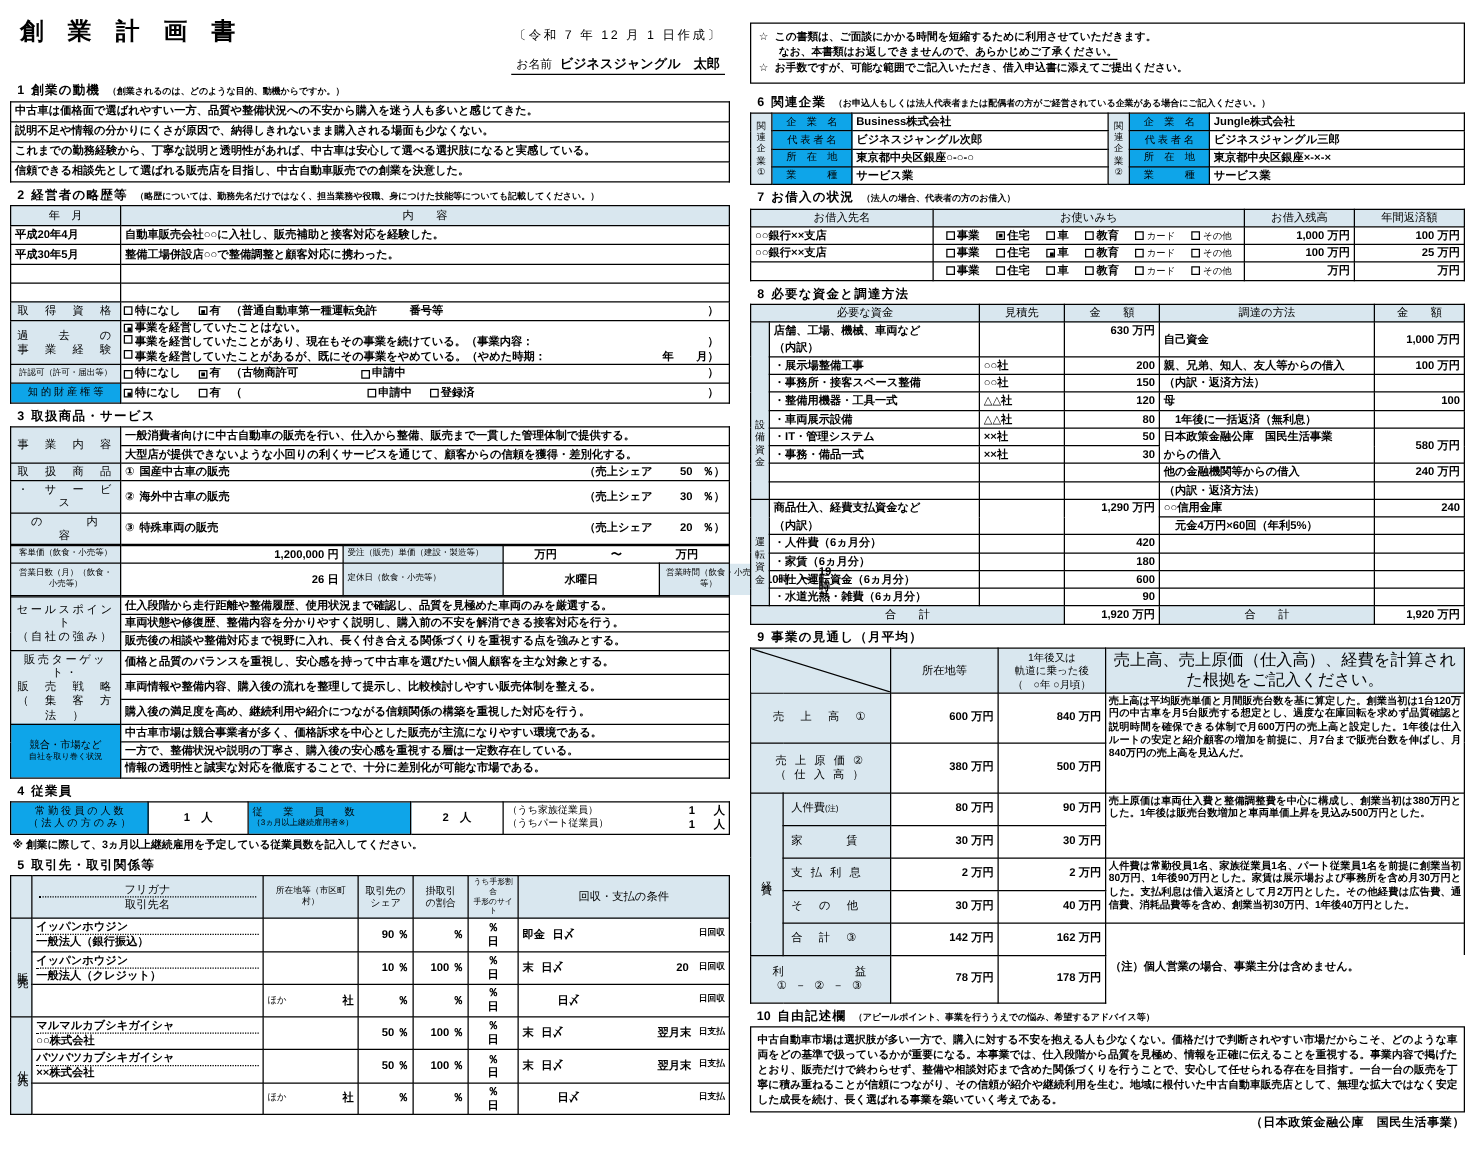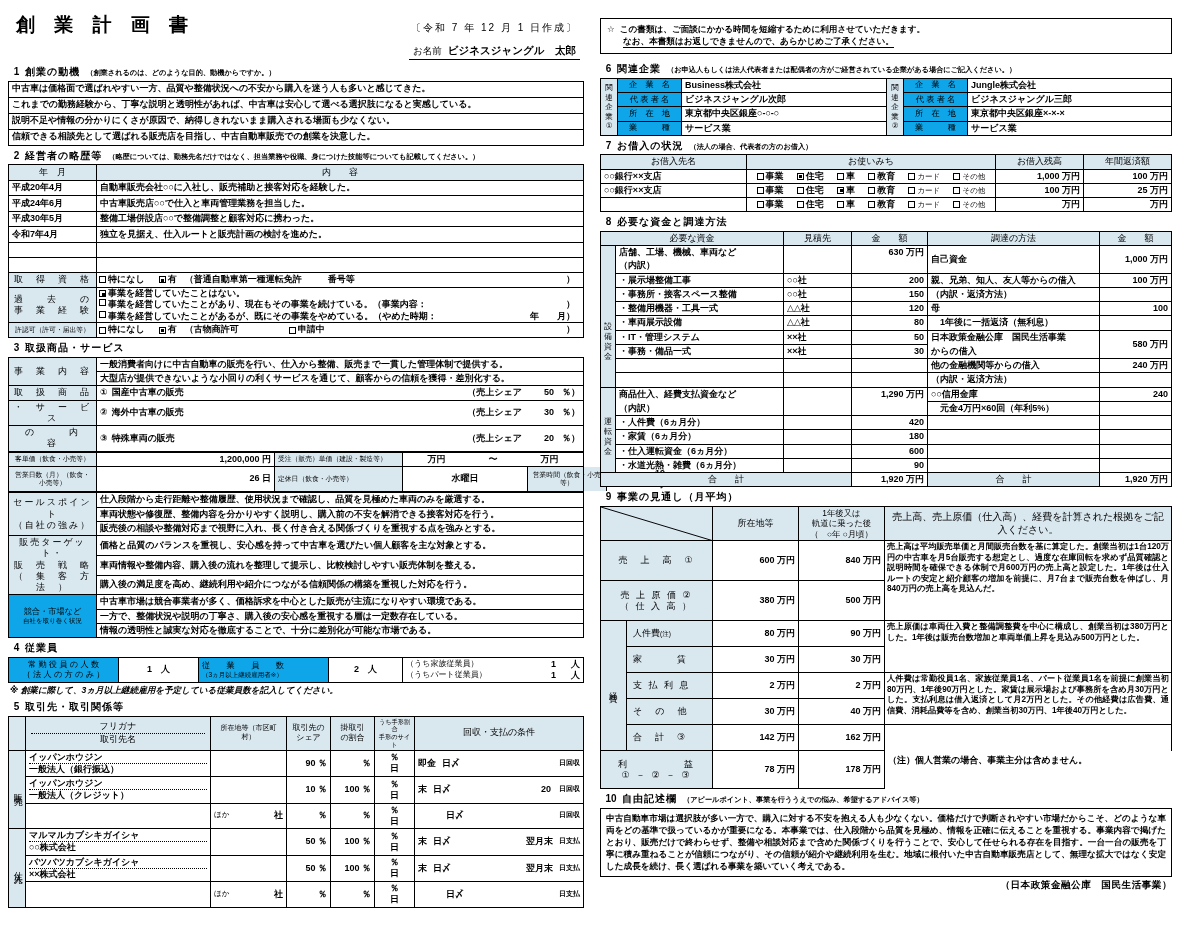--- a/index.html
+++ b/index.html
@@ -62,21 +62,21 @@
   .ul { border-bottom:1px solid #000; display:inline-block; }
   .indent { padding-left:16px; }
 
   .small7 { font-size:7px; font-weight:bold; }
   .small75 { font-size:7.5px; font-weight:normal;}
 
   .desc { font-size:8.2px; line-height:1.28; text-align:justify; font-weight:bold; padding:1px 2px;margin-top:39px;}
   .freebox { border:1px solid #000; padding:3px 5px 4px 5px; font-size:8.6px; font-weight:bold; line-height:1.4; text-align:justify;}
   .foot1 { font-size:9.6px; font-weight:bold; margin-top:6px; letter-spacing:0.2px;}
   .foot2 { font-size:9.6px; font-weight:bold; text-align:right; margin-top:2px; letter-spacing:0.5px;}
-  .note-line { font-size:8.6px; font-weight:bold; margin:2px 0 1px 2px;font-style:italic;}
+  .note-line { font-size:8.6px; font-weight:bold; margin:2px 0 1px 2px;}
 
   .diag { position:relative; background:#d9e7ef; }
   .diag svg { position:absolute; left:0; top:0; width:100%; height:100%; }
 
   .dotted-u { border-bottom:1.5px dotted #000; display:block; }
   td.tight { padding:0 2px; }
   .mini { font-size:6.5px; font-weight:bold;}
 </style>
 </head>
 <body>
@@ -108,24 +108,24 @@
       <span class="sec-num">1</span>
       <span class="sec-t">創業の動機</span>
       <span class="sec-note">（創業されるのは、どのような目的、動機からですか。）</span>
     </div>
     <table class="motive">
       <tbody>
           <tr>
             <td class="l">中古車は価格面で選ばれやすい一方、品質や整備状況への不安から購入を迷う人も多いと感じてきた。</td>
           </tr>
       <tr>
+            <td class="l">説明不足や情報の分かりにくさが原因で、納得しきれないまま購入される場面も少なくない。</td>
+          </tr>
+      <tr>
             <td class="l">これまでの勤務経験から、丁寧な説明と透明性があれば、中古車は安心して選べる選択肢になると実感している。</td>
-          </tr>
-      <tr>
-            <td class="l">説明不足や情報の分かりにくさが原因で、納得しきれないまま購入される場面も少なくない。</td>
           </tr>
       <tr>
             <td class="l">信頼できる相談先として選ばれる販売店を目指し、中古自動車販売での創業を決意した。</td>
           </tr>
     </tbody>
       </table>
 
     <div class="sec-h">
       <span class="sec-num">2</span>
       <span class="sec-t">経営者の略歴等</span>
@@ -139,30 +139,22 @@
       <tbody>
           <tr>
         <td class="hd nb">年　月</td>
         <td class="hd nb">内　　容</td>
       </tr>
       <tr>
             <td class="l">平成20年4月</td>
             <td class="l">自動車販売会社○○に入社し、販売補助と接客対応を経験した。</td>
           </tr>
       <tr>
-            <td class="l">平成24年6月</td>
-            <td class="l">中古車販売店○○で仕入と車両管理業務を担当した。</td>
-          </tr>
-      <tr>
             <td class="l">平成30年5月</td>
             <td class="l">整備工場併設店○○で整備調整と顧客対応に携わった。</td>
-          </tr>
-      <tr>
-            <td class="l">令和7年4月</td>
-            <td class="l">独立を見据え、仕入ルートと販売計画の検討を進めた。</td>
           </tr>
       <tr class="blankrow">
             <td></td>
             <td></td>
           </tr>
       <tr class="blankrow">
             <td></td>
             <td></td>
           </tr>
 
@@ -205,20 +197,37 @@
         <td class="l tight">
           <div class="ck" style="display:flex;align-items:center">
             <span class="box"></span>
                 <span>特になし</span>
             <span class="box on" style="margin-left:14px"></span>
                 <span>有</span>
             <span style="margin-left:8px">（</span>
                 <span>古物商許可</span>
             <span class="box" style="margin-left:50px"></span>
                 <span>申請中</span>
+            <span style="margin-left:auto;padding-right:6px">）</span>
+          </div>
+        </td>
+      </tr>
+      <tr>
+        <td class="lbl-n">知 的 財 産 権 等</td>
+        <td class="l tight">
+          <div class="ck" style="display:flex;align-items:center">
+            <span class="box on"></span>
+                <span>特になし</span>
+            <span class="box" style="margin-left:14px"></span>
+                <span>有</span>
+            <span style="margin-left:8px">（</span>
+            <span class="box" style="margin-left:100px"></span>
+                <span>申請中</span>
+            <span class="box" style="margin-left:14px"></span>
+                <span>登録済</span>
             <span style="margin-left:auto;padding-right:6px">）</span>
           </div>
         </td>
       </tr>
     </tbody>
       </table>
 
     <div class="sec-h">
       <span class="sec-num">3</span>
       <span class="sec-t">取扱商品・サービス</span>
@@ -588,20 +597,21 @@
 
     </tbody>
       </table>
   </div>
 
   <div class="col col-right">
 
     <div class="notice">
       <div><span class="star">☆</span><span>この書類は、ご面談にかかる時間を短縮するために利用させていただきます。</span></div>
       <div class="indent"><span class="ul">なお、本書類はお返しできませんので、あらかじめご了承ください。</span></div>
+      <div><span class="star">☆</span><span>お手数ですが、可能な範囲でご記入いただき、借入申込書に添えてご提出ください。</span></div>
     </div>
 
     <div class="sec-h" style="margin-top:8px">
       <span class="sec-num">6</span>
       <span class="sec-t">関連企業</span>
       <span class="sec-note">（お申込人もしくは法人代表者または配偶者の方がご経営されている企業がある場合にご記入ください。）</span>
     </div>
     <table>
       <colgroup>
           <col style="width:17px">
@@ -888,21 +898,21 @@
           <svg viewBox="0 0 112 34" preserveAspectRatio="none">
                 <line x1="0" y1="0" x2="112" y2="34" stroke="#000" stroke-width="1"></line>
               </svg>
         </td>
         <td class="hd nb">所在地等</td>
         <td class="hd nb" style="font-size:8.4px">
           <div>1年後又は</div>
           <div>軌道に乗った後</div>
           <div>（　○年 ○月頃）</div>
         </td>
-        <td class="hd nb" style="font-size:10px">売上高、売上原価（仕入高）、経費を計算された根拠をご記入ください。</td>
+        <td class="hd nb" style="font-size:13px">売上高、売上原価（仕入高）、経費を計算された根拠をご記入ください。</td>
       </tr>
       <tr>
         <td class="lbl" colspan="2" style="height:40px">売　上　高　①</td>
         <td class="r"><span>600</span> <span>万円</span></td>
         <td class="r"><span>840</span> <span>万円</span></td>
         <td class="desc" rowspan="2" style="vertical-align:top">売上高は平均販売単価と月間販売台数を基に算定した。創業当初は1台120万円の中古車を月5台販売する想定とし、過度な在庫回転を求めず品質確認と説明時間を確保できる体制で月600万円の売上高と設定した。1年後は仕入ルートの安定と紹介顧客の増加を前提に、月7台まで販売台数を伸ばし、月840万円の売上高を見込んだ。</td>
       </tr>
       <tr>
         <td class="lbl" colspan="2" style="height:40px">
           <div>売 上 原 価 ②</div>

